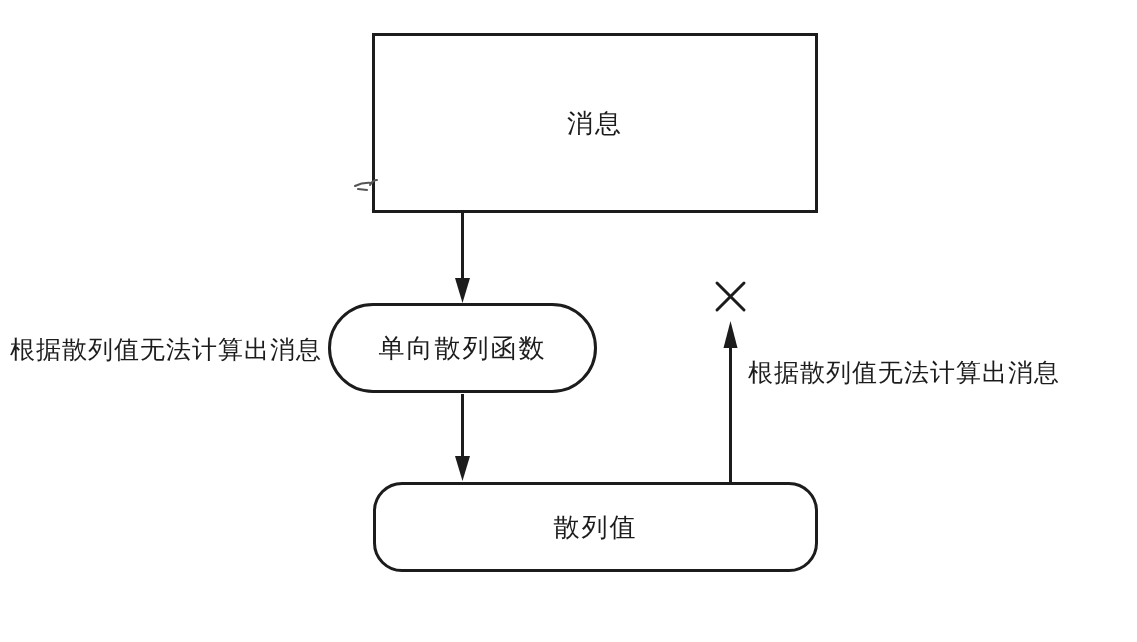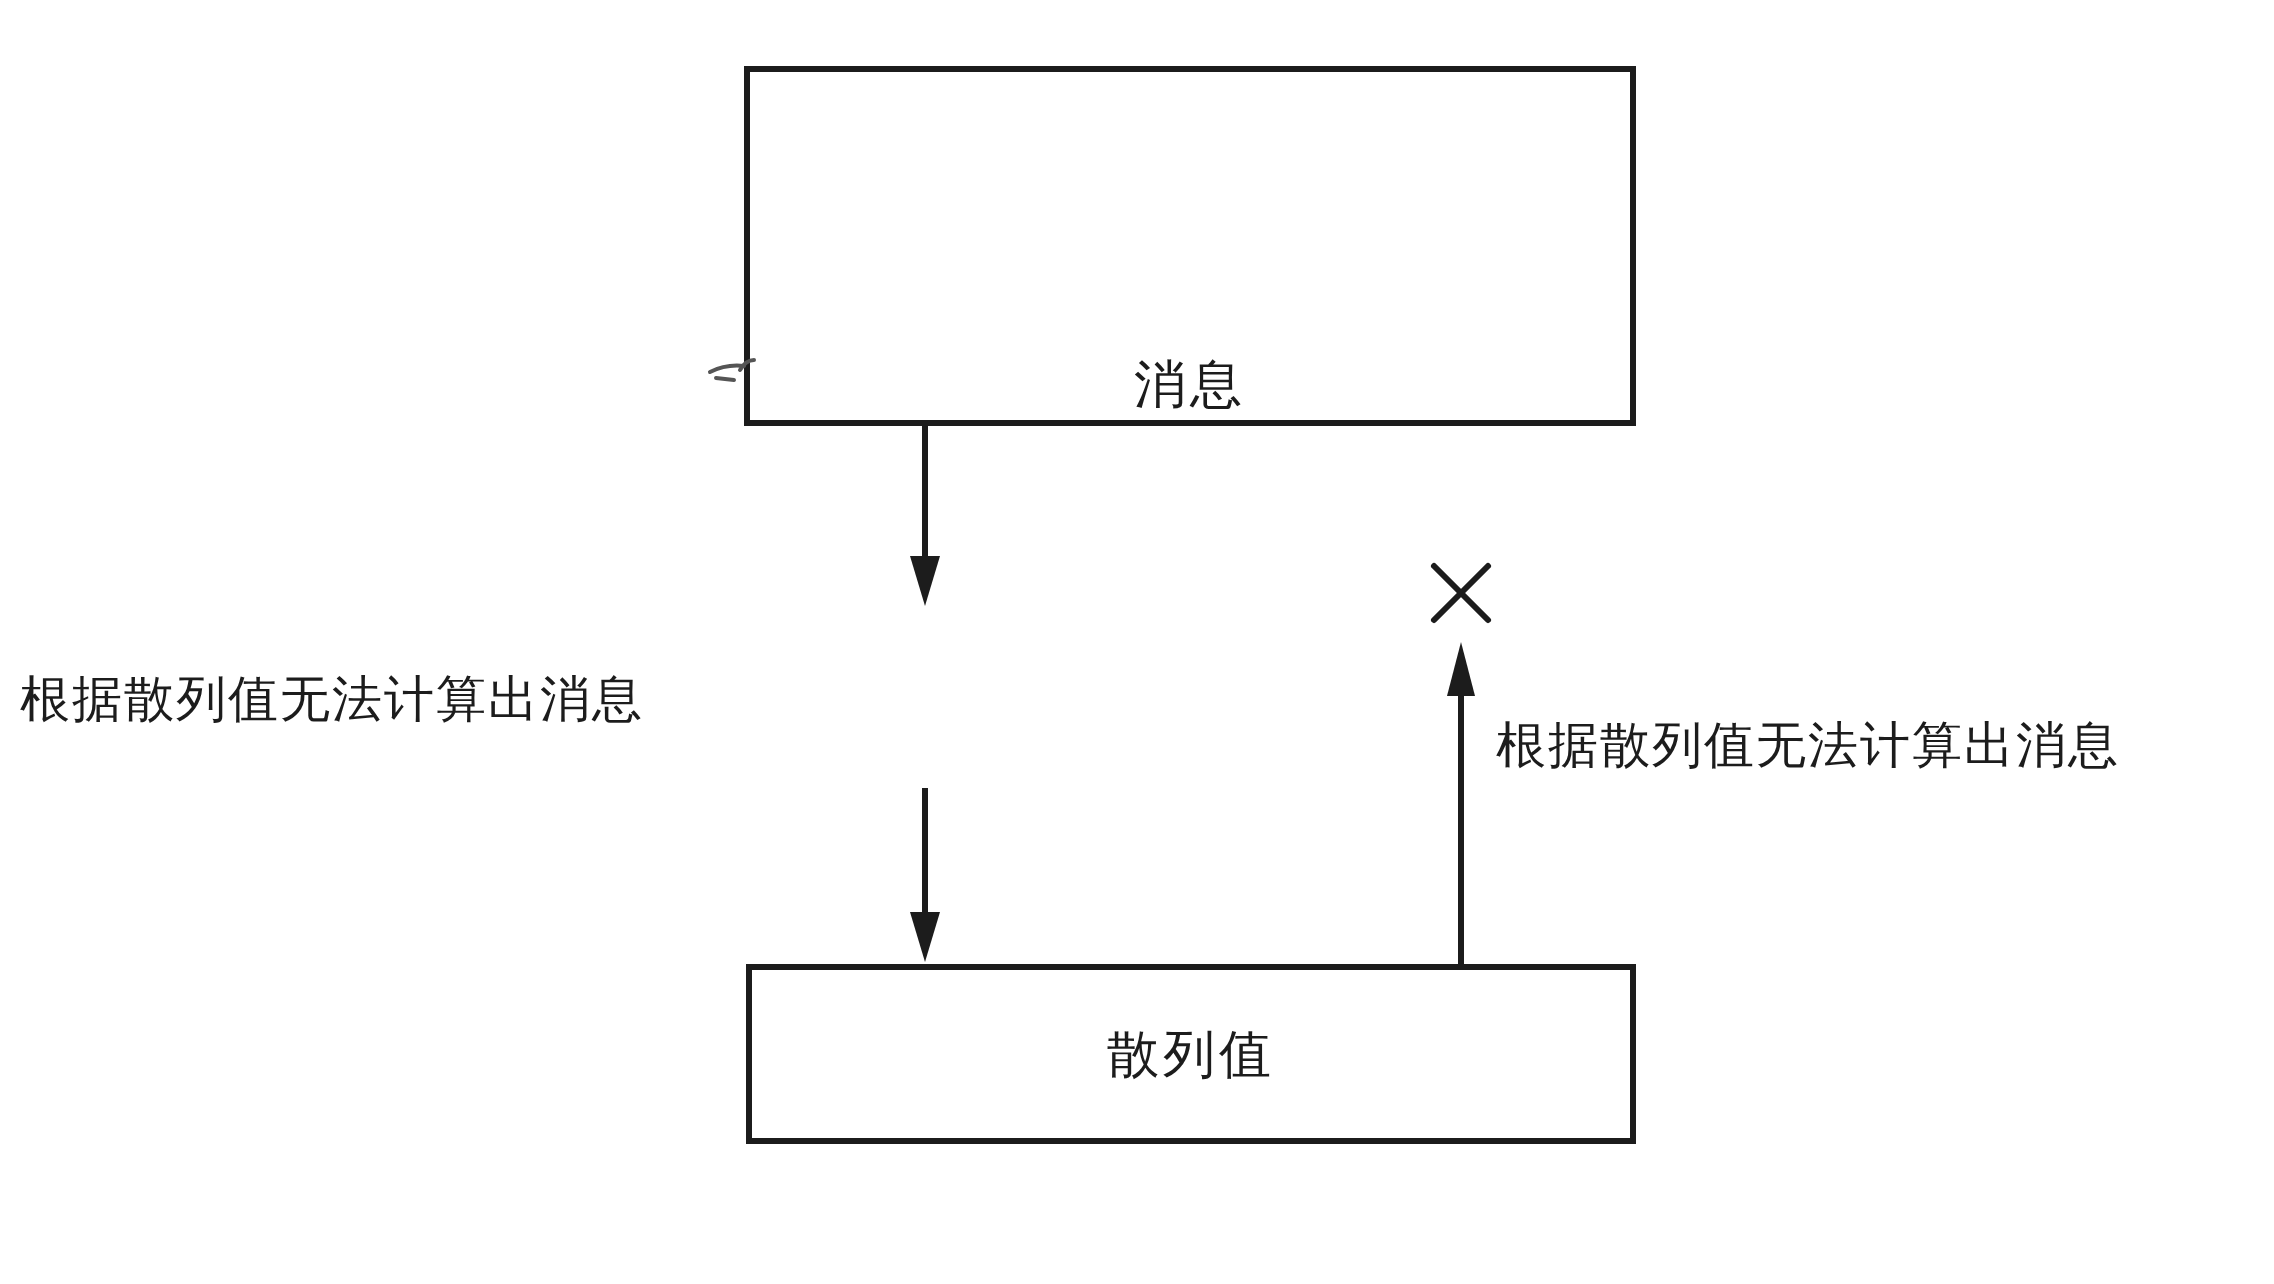--- a/index.html
+++ b/index.html
@@ -29,34 +29,34 @@
     font-size: 26px;
     letter-spacing: 2px;
     color: #1c1c1c;
     white-space: nowrap;
   }
   .box-message {
     left: 372px;
     top: 33px;
     width: 446px;
     height: 180px;
-    align-items: flex-end;
   }
   .pill-hash-function {
     left: 328px;
     top: 303px;
     width: 269px;
     height: 90px;
     border-radius: 45px;
   }
   .box-hash-value {
     left: 373px;
     top: 482px;
     width: 445px;
     height: 90px;
+    border-radius: 29px;
   }
   .annotation {
     position: absolute;
     font-size: 25px;
     letter-spacing: 1px;
     color: #1c1c1c;
     white-space: nowrap;
   }
   .annotation-left {
     left: 10px;
@@ -78,20 +78,23 @@
 </style>
 </head>
 <body>
 
 <div class="canvas">
 
   <div class="node box-message">
     <span class="label">消息</span>
   </div>
 
+  <div class="node pill-hash-function">
+    <span class="label">单向散列函数</span>
+  </div>
 
   <div class="node box-hash-value">
     <span class="label">散列值</span>
   </div>
 
   <div class="annotation annotation-left">根据散列值无法计算出消息</div>
 
   <div class="annotation annotation-right">根据散列值无法计算出消息</div>
 
   <svg class="edges-overlay" width="1137" height="642" viewBox="0 0 1137 642" xmlns="http://www.w3.org/2000/svg">

